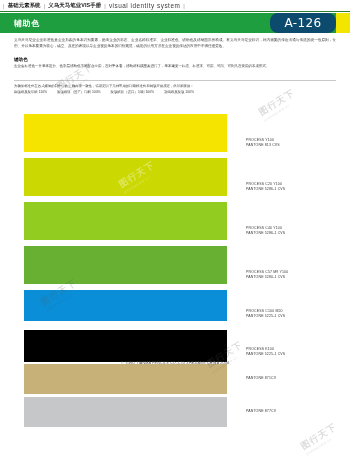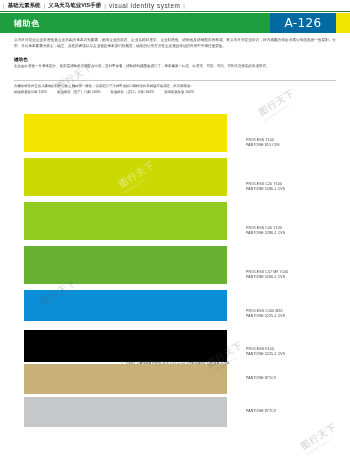--- a/index.html
+++ b/index.html
@@ -31,22 +31,22 @@
   .banner{
     position:absolute;left:0;top:13px;width:350px;height:20px;
     background:#1e9e3e;
   }
   .banner-title{
     position:absolute;left:14px;top:5px;
     font-size:8px;font-weight:bold;color:#ffffff;letter-spacing:.6px;
   }
   .badge{
     position:absolute;right:14px;top:0;width:66px;height:20px;
-    background:#0369a1;
-    display:flex;align-items:center;justify-content:center;
+    background:#0c4a6e;
+    display:flex;align-items:center;justify-content:center;border-radius:8px;
   }
   .badge span{
     color:#ffffff;font-size:12px;letter-spacing:.4px;
     font-family:"DejaVu Sans",sans-serif;
   }
   .badge-tail{
     position:absolute;right:0;top:0;width:14px;height:20px;background:#f2e500;
   }
 
   

